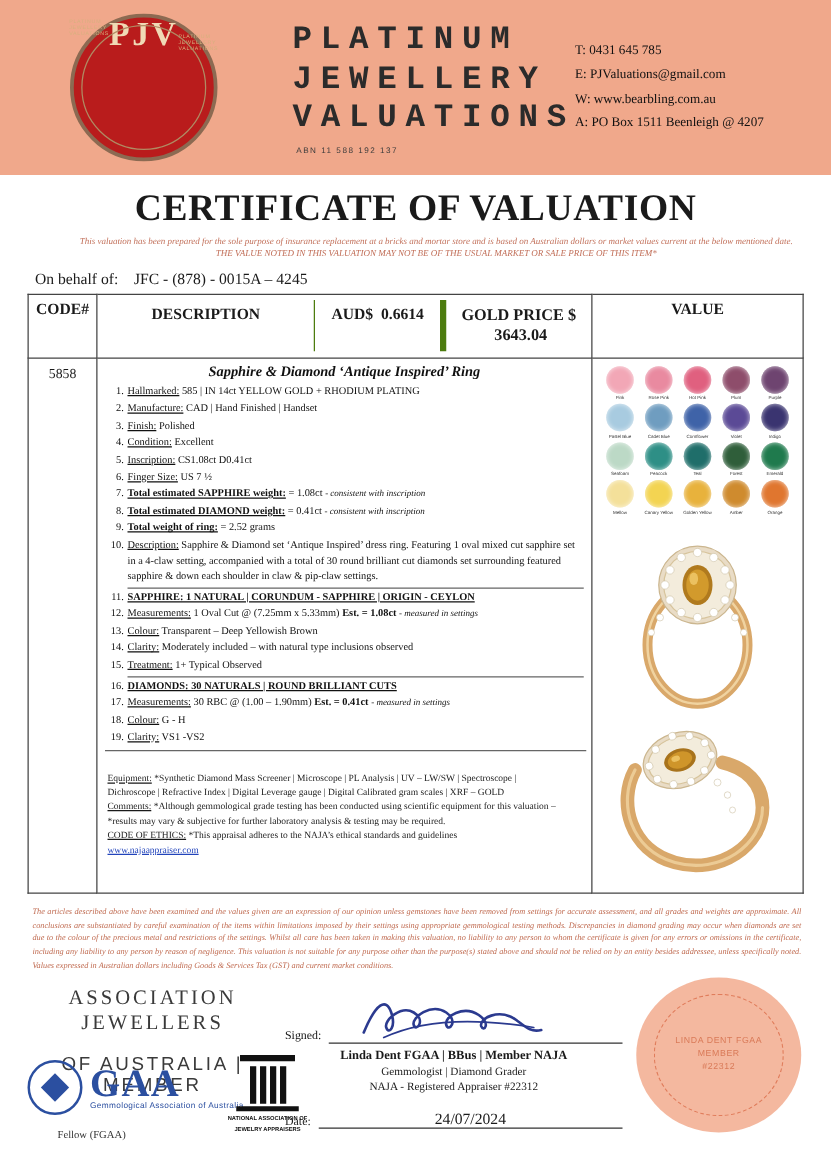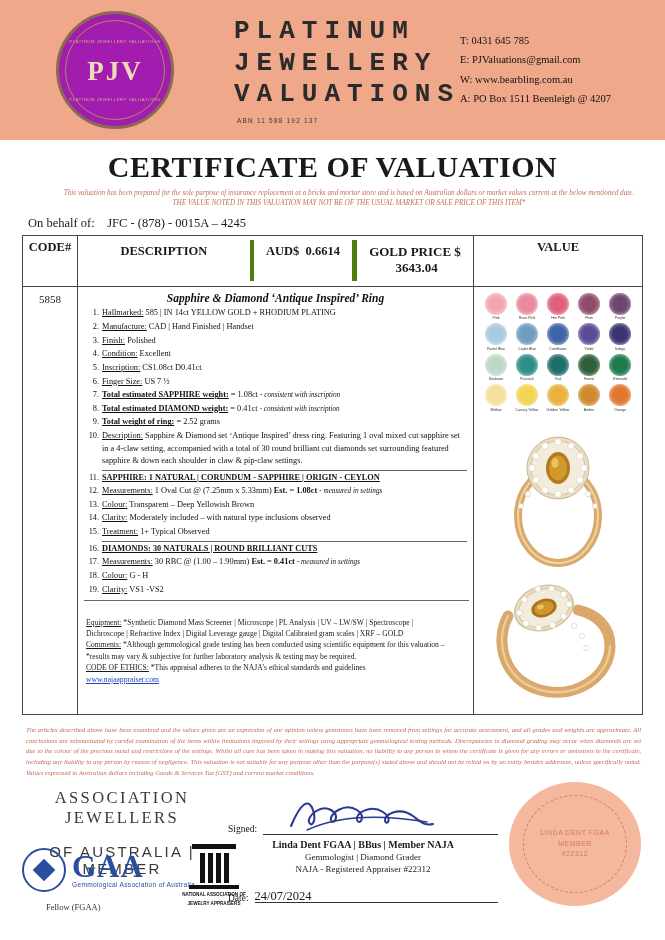--- a/index.html
+++ b/index.html
@@ -15,23 +15,23 @@
   
   .header{
     position:relative;
     height:140px;
     background:#f0a88b;
     display:flex;align-items:center;
   }
   .logo-wrap{width:250px;display:flex;align-items:center;justify-content:center;}
   .logo-circle{
     width:112px;height:112px;border-radius:50%;
-    background:#a21caf;
+    background:#b91c1c;
     border:3px solid #8c6a52;
-    display:flex;flex-direction:column;align-items:center;justify-content:center;
+    display:flex;align-items:flex-start;justify-content:center;
     color:#e8c9a0;
     position:relative;
   }
   .logo-circle .ring-outer{
     position:absolute;left:6px;top:6px;right:6px;bottom:6px;
     border:1px solid #b08b63;border-radius:50%;
   }
   .logo-top-text{
     font-size:4.2px;letter-spacing:.6px;color:#d7b07e;margin-bottom:14px;
     font-family:"Liberation Sans", sans-serif;
@@ -202,21 +202,21 @@
   .sig-line{
     display:flex;align-items:flex-end;gap:6px;
   }
   .sig-label{font-size:9.5px;color:#111;padding-bottom:1px;}
   .sig-rule{flex:1;border-bottom:1px solid #333;height:40px;position:relative;}
   .sig-svg{position:absolute;left:24px;bottom:2px;}
   .sig-name{font-size:10px;font-weight:bold;text-align:center;margin-top:4px;}
   .sig-sub{font-size:9px;text-align:center;margin-top:2px;}
   .date-line{display:flex;align-items:flex-end;gap:6px;margin-top:12px;}
   .date-label{font-size:9.5px;}
-  .date-rule{flex:1;border-bottom:1px solid #333;height:16px;text-align:left;}
+  .date-rule{flex:1;border-bottom:1px solid #333;height:16px;text-align:center;}
   .date-val{font-size:12.5px;}
 
   .seal{
     position:absolute;right:24px;top:-4px;
     width:132px;height:124px;
   }
   .seal .disc{
     position:absolute;inset:0;border-radius:50%;
     background:#f3b49a;
     opacity:.95;
@@ -274,21 +274,21 @@
 
   <table class="main-table">
     <tbody>
         <tr class="th-row">
       <td class="code-cell">CODE#</td>
       <td>
         <table style="width:100%;border-collapse:collapse;border:none;">
           <tbody>
                 <tr>
             <td style="border:none;width:44%;text-align:center;font-size:12.5px;font-weight:bold;">DESCRIPTION</td>
-            <td style="border:none;border-left:4px solid #4d7c0f;width:26%;text-align:center;font-size:12.5px;font-weight:bold;">
+            <td style="border:none;border-left:1px solid #4d7c0f;width:26%;text-align:center;font-size:12.5px;font-weight:bold;">
               <span>AUD$</span>
               &nbsp;<span>0.6614</span>
             </td>
             <td style="border:none;border-left:5px solid #4d7c0f;text-align:center;font-size:13px;font-weight:bold;">
               <span>GOLD PRICE $</span>
               &nbsp;<span>3643.04</span>
             </td>
           </tr>
         </tbody>
             </table>

